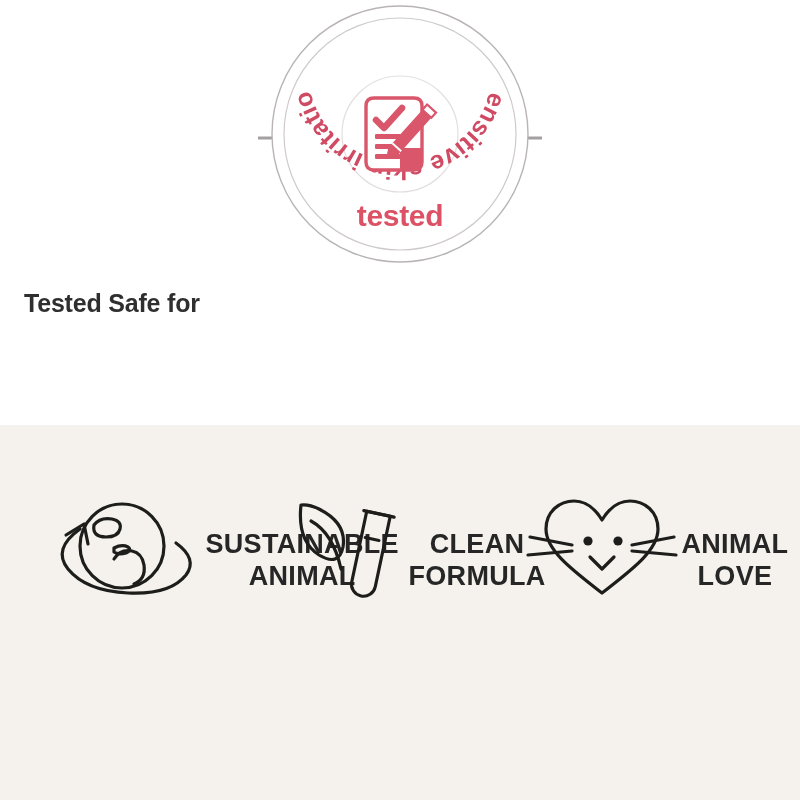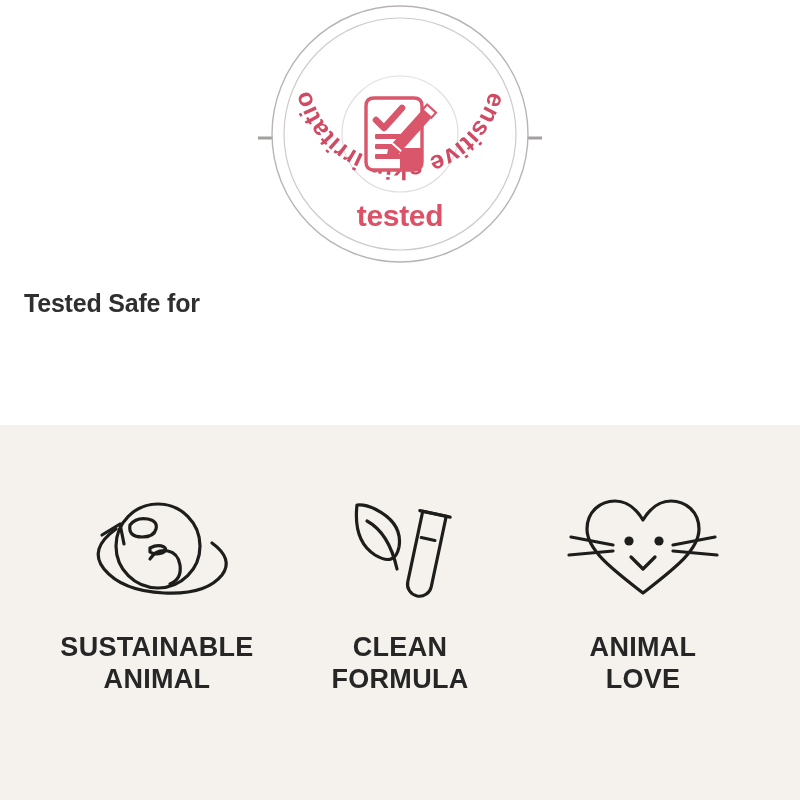--- a/index.html
+++ b/index.html
@@ -76,21 +76,21 @@
     width: 800px;
     height: 375px;
     display: flex;
     flex-direction: row;
     align-items: flex-start;
     justify-content: center;
   }
   .feature {
     width: 243px;
     display: flex;
-    flex-direction: column;
+    flex-direction: row;
     align-items: center;
     padding-top: 65px;
   }
   .feature-icon {
     height: 120px;
     display: flex;
     align-items: center;
     justify-content: center;
   }
   .feature-icon svg {

